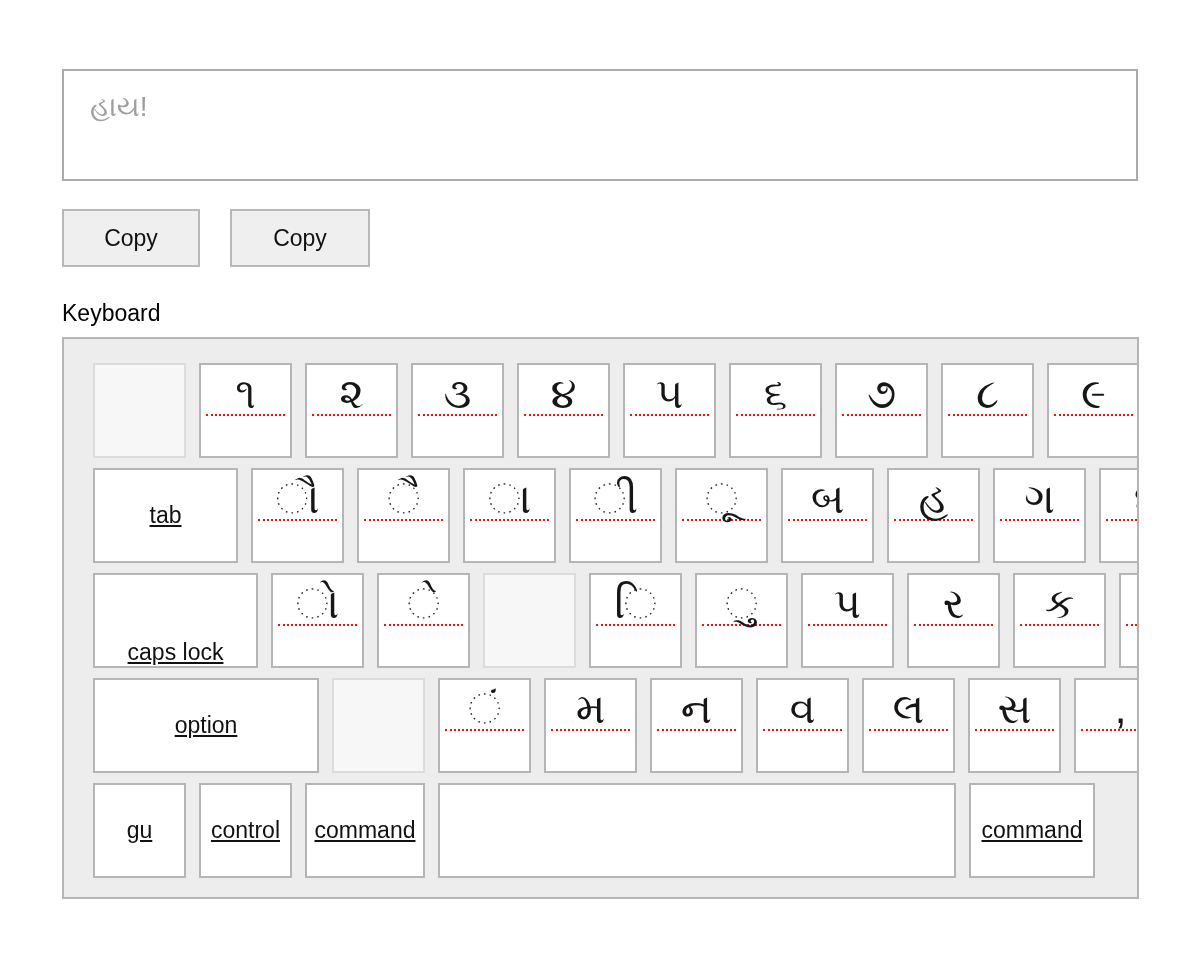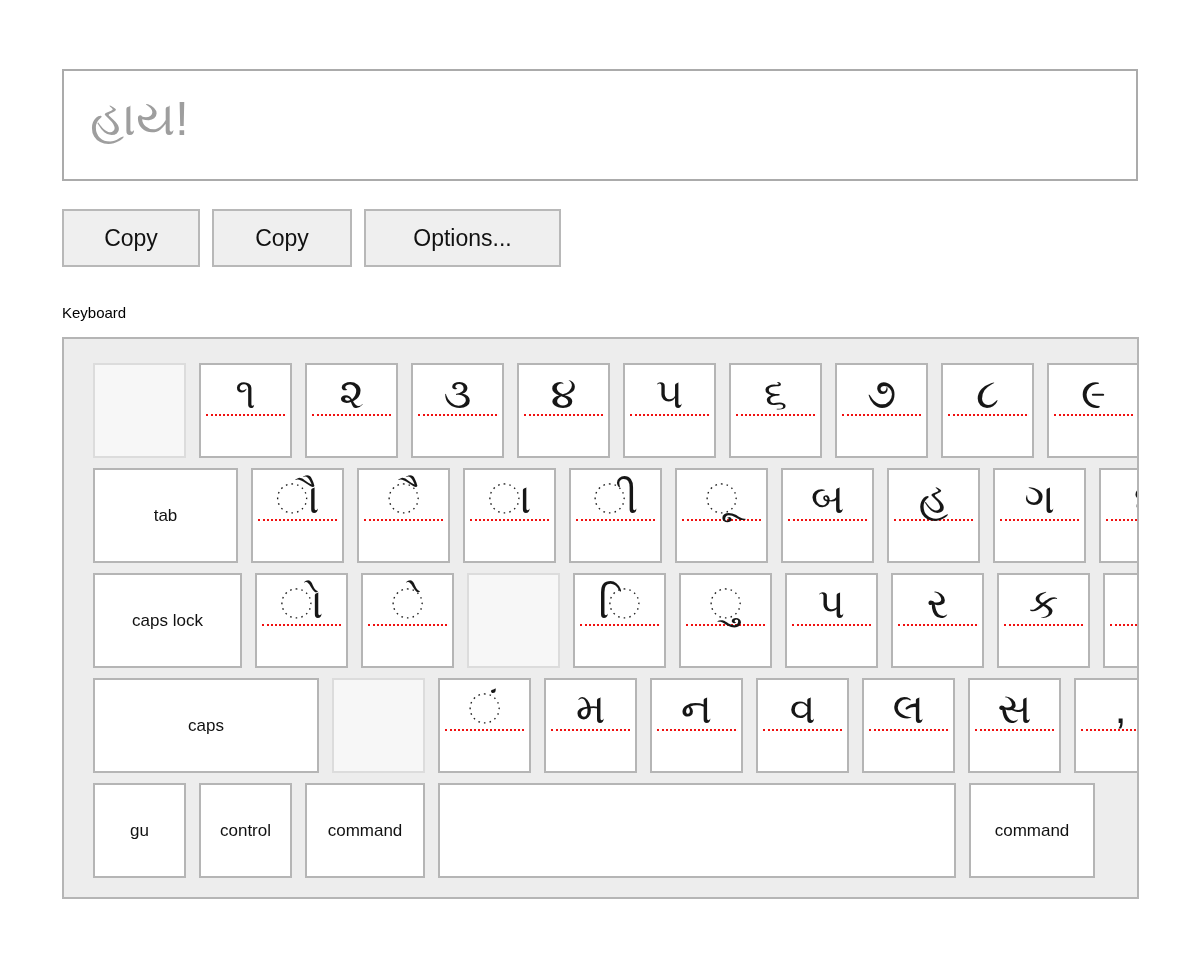--- a/index.html
+++ b/index.html
@@ -24,74 +24,73 @@
     color:var(--text-color);
   }
   .wrap{padding:69px 0 0 62px;}
 
   
   textarea.gu-input{
     display:block;width:1076px;height:112px;
     border:2px solid var(--textarea-border);
     background:#fff;resize:none;outline:none;
     font-family:"Liberation Sans","DejaVu Sans",sans-serif;
-    font-size:48px;color:#333;padding:20px 26px;border-radius:0;
+    font-size:28px;color:#333;padding:20px 26px;border-radius:0;
   }
   textarea.gu-input::placeholder{color:var(--placeholder-text);opacity:1;}
 
   
-  .btn-row{display:flex;gap:12px;margin-top:28px;}
+  .btn-row{display:flex;gap:30px;margin-top:28px;}
   .btn{
     height:58px;background:var(--button-bg);
     border:2px solid var(--button-border);
     font-family:"Liberation Sans","DejaVu Sans",sans-serif;
     font-size:23px;color:var(--text-color);
     display:flex;align-items:center;justify-content:center;
     border-radius:0;cursor:pointer;padding:0;
   }
   .btn-copy{width:138px;}
   .btn-clear{width:140px;}
   .btn-options{width:197px;}
 
   
-  .kb-label{margin-top:33px;font-size:15px;line-height:26px;color:#000;}
+  .kb-label{margin-top:33px;font-size:23px;line-height:26px;color:#000;}
   .keyboard{
     margin-top:11px;width:1077px;height:562px;
     background:var(--keyboard-bg);
     border:2px solid var(--keyboard-border);
     overflow:hidden;padding:24px 0 0 29px;
   }
   .kb-row{display:flex;gap:13px;margin-bottom:10px;height:95px;}
   .key{
     position:relative;flex:0 0 auto;width:93px;height:95px;
     background:var(--key-bg);border:2px solid var(--key-border);
   }
   .key.blank{background:var(--blank-key-bg);border-color:var(--blank-key-border);}
   .key.mod{display:flex;align-items:center;justify-content:center;}
-  .mod-label{font-size:17px;color:var(--text-color);white-space:nowrap;}
+  .mod-label{font-size:23px;color:var(--text-color);white-space:nowrap;text-decoration:underline;}
   .glyph{
     position:absolute;left:5px;right:5px;bottom:40px;
     border-bottom:2.5px dotted var(--underline);
     text-align:center;font-size:42px;line-height:44px;height:44px;
     color:#161616;
     font-family:"Liberation Sans","DejaVu Sans",sans-serif;
     overflow:visible;white-space:nowrap;
   }
 </style>
 </head>
 <body>
 
 <div class="wrap">
 
   <textarea class="gu-input" placeholder="હાય!" style=""></textarea>
 
   <div class="btn-row">
     <button class="btn btn-copy">Copy</button>
     <button class="btn btn-clear">Copy</button>
-    <button class="btn btn-options">Options...</button>
   </div>
 
   <div class="kb-label">Keyboard</div>
 
   <div class="keyboard" id="keyboard">
       <div class="kb-row">
         <div class="key blank"></div>
         <div class="key">
           <span class="glyph">૧</span>
         </div>
@@ -146,21 +145,21 @@
           <span class="glyph">હ</span>
         </div>
         <div class="key">
           <span class="glyph">ગ</span>
         </div>
         <div class="key">
           <span class="glyph">દ</span>
         </div>
       </div>
       <div class="kb-row">
-        <div class="key mod" style="width: 149px;">
+        <div class="key mod" style="width: 165px; align-items: flex-end;">
           <span class="mod-label">caps lock</span>
         </div>
         <div class="key">
           <span class="glyph">◌ો</span>
         </div>
         <div class="key">
           <span class="glyph">◌ે</span>
         </div>
         <div class="key blank"></div>
         <div class="key">
@@ -177,21 +176,21 @@
         </div>
         <div class="key">
           <span class="glyph">ક</span>
         </div>
         <div class="key">
           <span class="glyph">ત</span>
         </div>
       </div>
       <div class="kb-row">
         <div class="key mod" style="width: 226px;">
-          <span class="mod-label">caps</span>
+          <span class="mod-label">option</span>
         </div>
         <div class="key blank"></div>
         <div class="key">
           <span class="glyph">◌ં</span>
         </div>
         <div class="key">
           <span class="glyph">મ</span>
         </div>
         <div class="key">
           <span class="glyph">ન</span>

